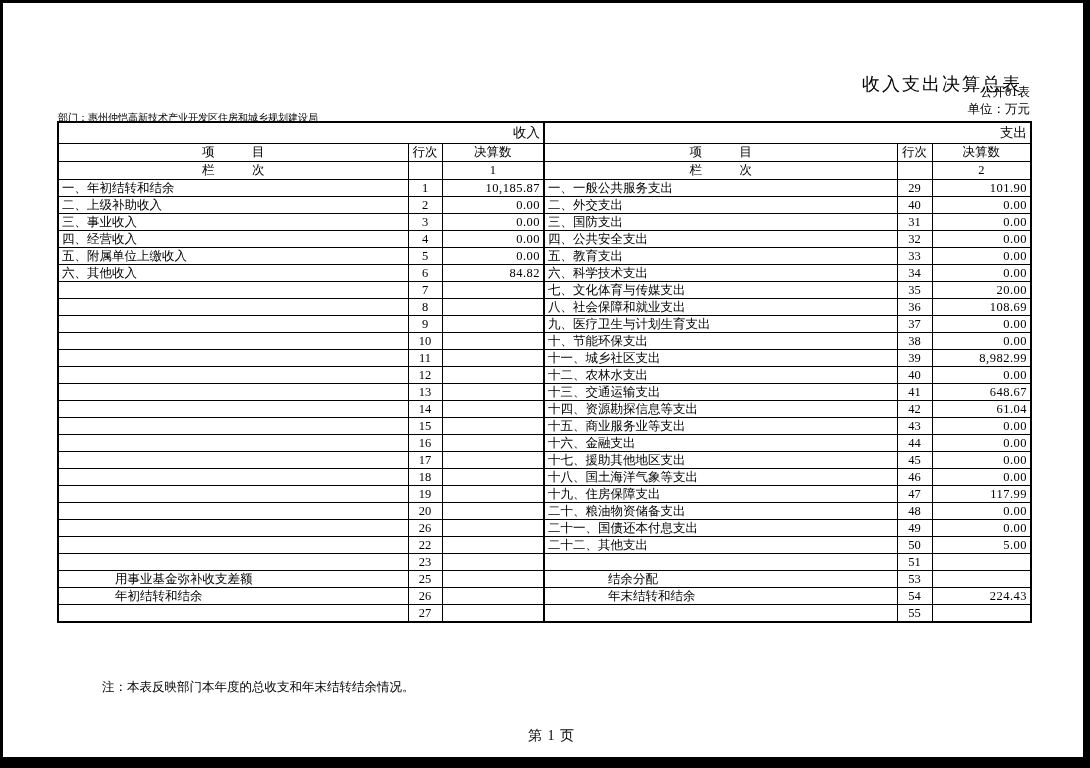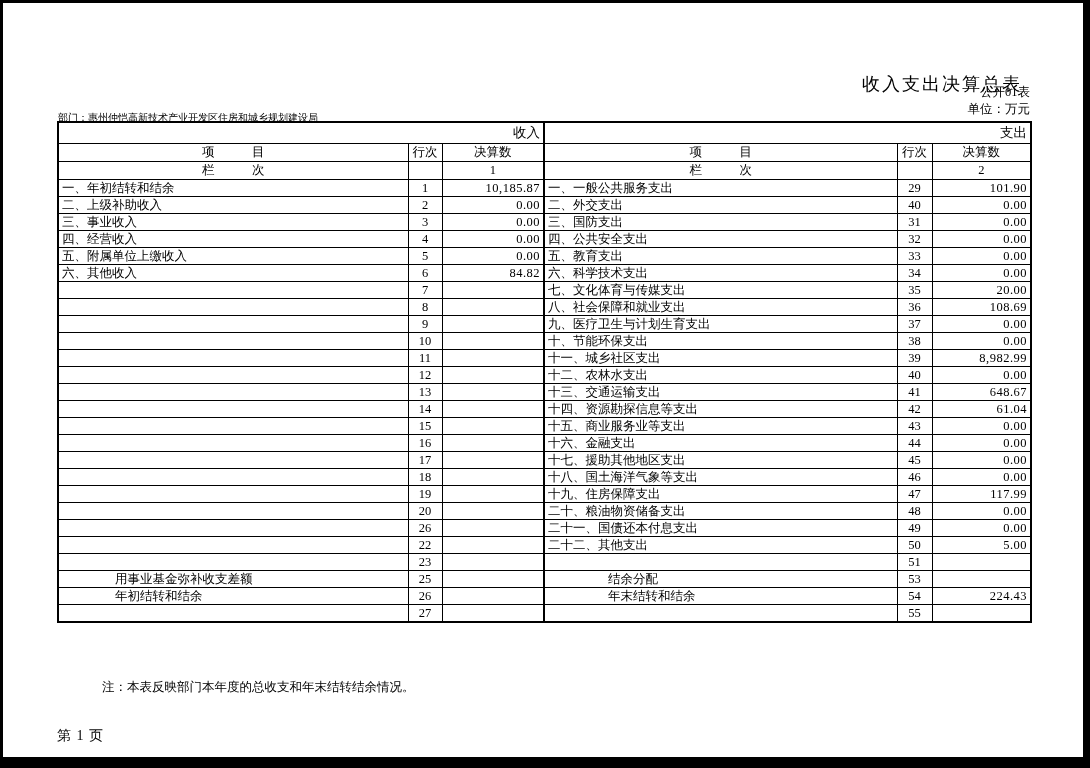--- a/index.html
+++ b/index.html
@@ -41,22 +41,22 @@
   .cell-item { text-align:left; }
   .cell-item.center { text-align:center; }
   .cell-item.indent-inc { padding-left:56px; }
   .cell-item.indent-exp { padding-left:63px; }
   .cell-rownum { text-align:center; }
   .cell-value { text-align:right; letter-spacing:0.5px;font-family:Liberation Serif, serif; }
   .note {
     position:absolute; left:55px; top:676px; font-size:12.5px;margin-left:44px;
   }
   .page-number {
-    position:absolute; left:54px; top:724px; width:973px;
-    text-align:left; font-size:14px; letter-spacing:1px;
+    position:absolute; left:62px; top:724px; width:973px;
+    text-align:center; font-size:14px; letter-spacing:1px;
   }
 </style>
 </head>
 <body>
 
 <div class="page">
 
   <div class="title">收入支出决算总表</div>
 
   <div class="meta-right">

